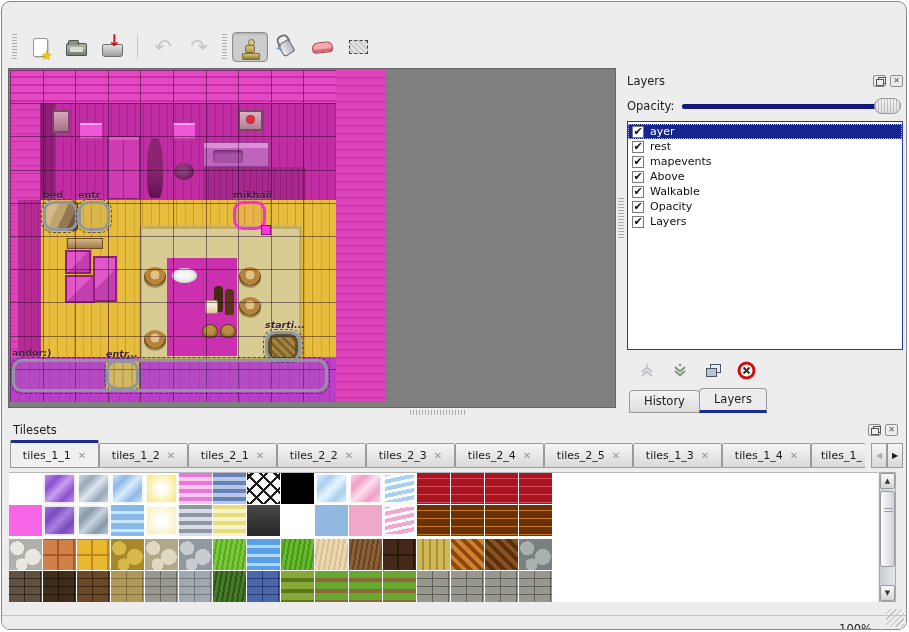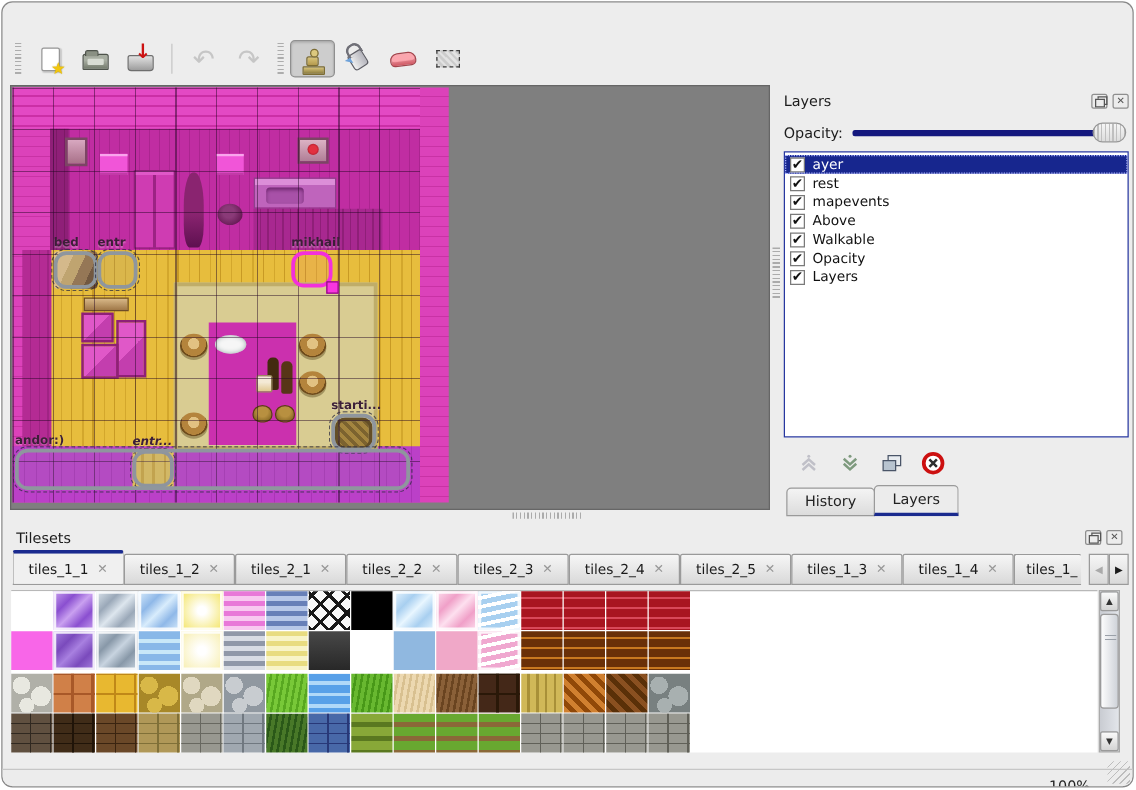--- a/index.html
+++ b/index.html
@@ -47,21 +47,21 @@
   .icon-bucket::after { content:""; position:absolute; left:-4px; top:1px; width:0; height:0;
     border-top:5px solid #6ea2da; border-left:5px solid transparent; }
   .icon-eraser { width:21px; height:11px; transform:rotate(-7deg); border:1px solid #a2444c; border-radius:6px 6px 4px 4px;
     background:linear-gradient(180deg,#fba6ae 0 55%,#e86d78 100%); box-shadow:inset 0 -3px 0 rgba(130,25,35,.22); }
   .icon-select { width:19px; height:14px; border:1px dashed #3c3c3c;
     background:repeating-linear-gradient(45deg,#e3e3e3 0 2px,#cbcbcb 2px 4px); }
 
   
   #map-view { position:absolute; left:6px; top:66px; width:608px; height:340px; background:#7f7f7f;
     border:1px solid #666; overflow:hidden; }
-  #map-content { position:absolute; left:1px; top:1px; width:349px; height:332px;
+  #map-content { position:absolute; left:1px; top:1px; width:376px; height:332px;
     background:repeating-linear-gradient(180deg,#dc42ba 0 7px,#c932a5 7px 8px); }
   #map-content > div, #map-content > span { position:absolute; }
   .mp-roof   { left:0; top:0; width:326px; height:33px; background:repeating-linear-gradient(180deg,#e349c4 0 6px,#cb2fa6 6px 8px); }
   .mp-wall   { left:30px; top:33px; width:296px; height:97px; background:repeating-linear-gradient(90deg,#c02da2 0 7px,#ab2590 7px 8px); }
   .mp-wallsh { left:30px; top:33px; width:15px; height:97px; background:repeating-linear-gradient(90deg,#8f1f78 0 5px,#7c1a66 5px 6px); }
   .mp-pic1   { left:42px; top:40px; width:18px; height:23px; border:2px solid #7b4564; background:linear-gradient(180deg,#d8a8c0,#a87088); }
   .mp-win1   { left:70px; top:53px; width:22px; height:17px; background:#f155d8;
     box-shadow:inset 0 2px 0 #f9a5ec, inset 0 -2px 0 #c23aa8; }
   .mp-win2   { left:163px; top:53px; width:22px; height:17px; background:#f155d8;
     box-shadow:inset 0 2px 0 #f9a5ec, inset 0 -2px 0 #c23aa8; }
@@ -258,21 +258,21 @@
       <div class="mp-basket2"></div>
       <div class="mp-grid"></div>
     <div class="map-obj-label" style="left: 33px; top: 119px;">bed</div>
         <div class="map-obj" style="left: 33px; top: 131px; width: 35px; height: 30px;"></div>
         <div class="map-obj-label" style="left: 68px; top: 119px;">entr</div>
         <div class="map-obj" style="left: 68px; top: 131px; width: 32px; height: 30px;"></div>
         <div class="map-obj-label" style="left: 223px; top: 119px;">mikhail</div>
         <div class="map-obj selected" style="left: 223px; top: 131px; width: 33px; height: 29px;">
           <span class="obj-handle"></span>
         </div>
-        <div class="map-obj-label" style="left: 255px; top: 249px;">starti...</div>
+        <div class="map-obj-label" style="left: 255px; top: 249px; font-style: italic;">starti...</div>
         <div class="map-obj" style="left: 255px; top: 261px; width: 36px; height: 30px;"></div>
         <div class="map-obj-label" style="left: 96px; top: 278px; font-style: italic;">entr...</div>
         <div class="map-obj" style="left: 96px; top: 290px; width: 33px; height: 30px;"></div>
         <div class="map-obj-label" style="left: 2px; top: 277px;">andor:)</div>
         <div class="map-obj" style="left: 2px; top: 289px; width: 316px; height: 33px;"></div>
       </div>
   </div>
 
   <div id="vsplit"></div>
   <div id="hsplit"></div>

